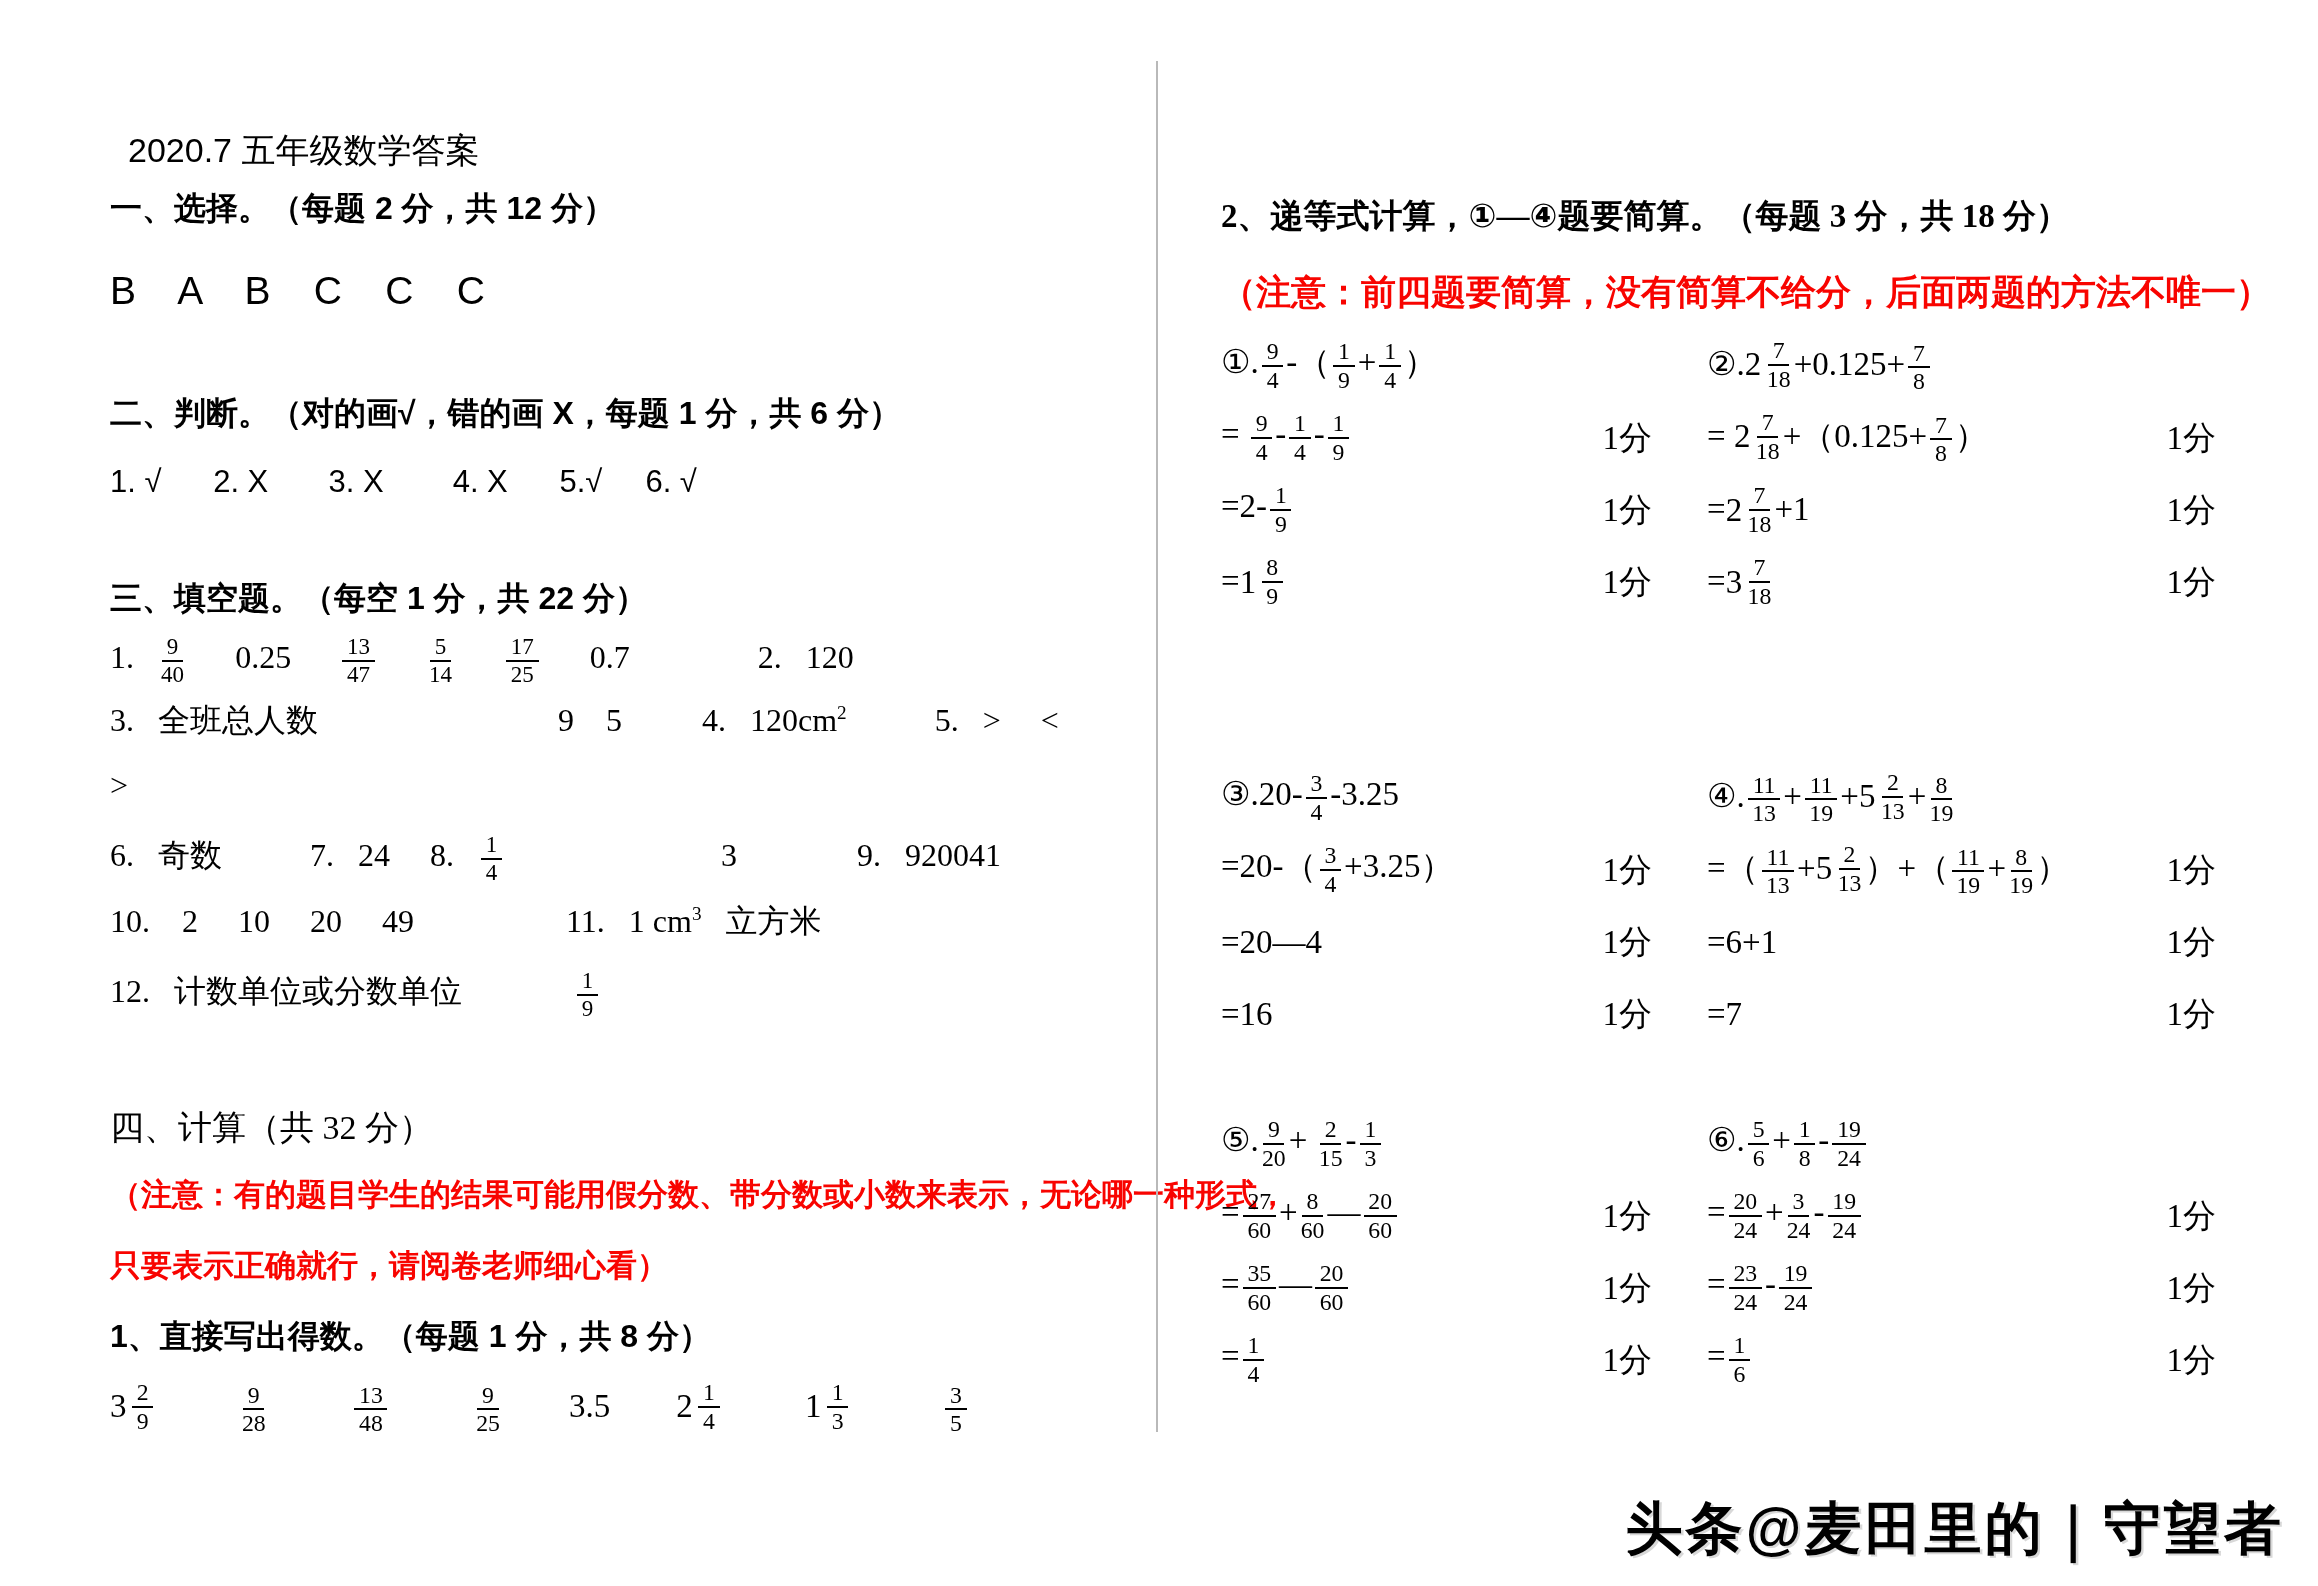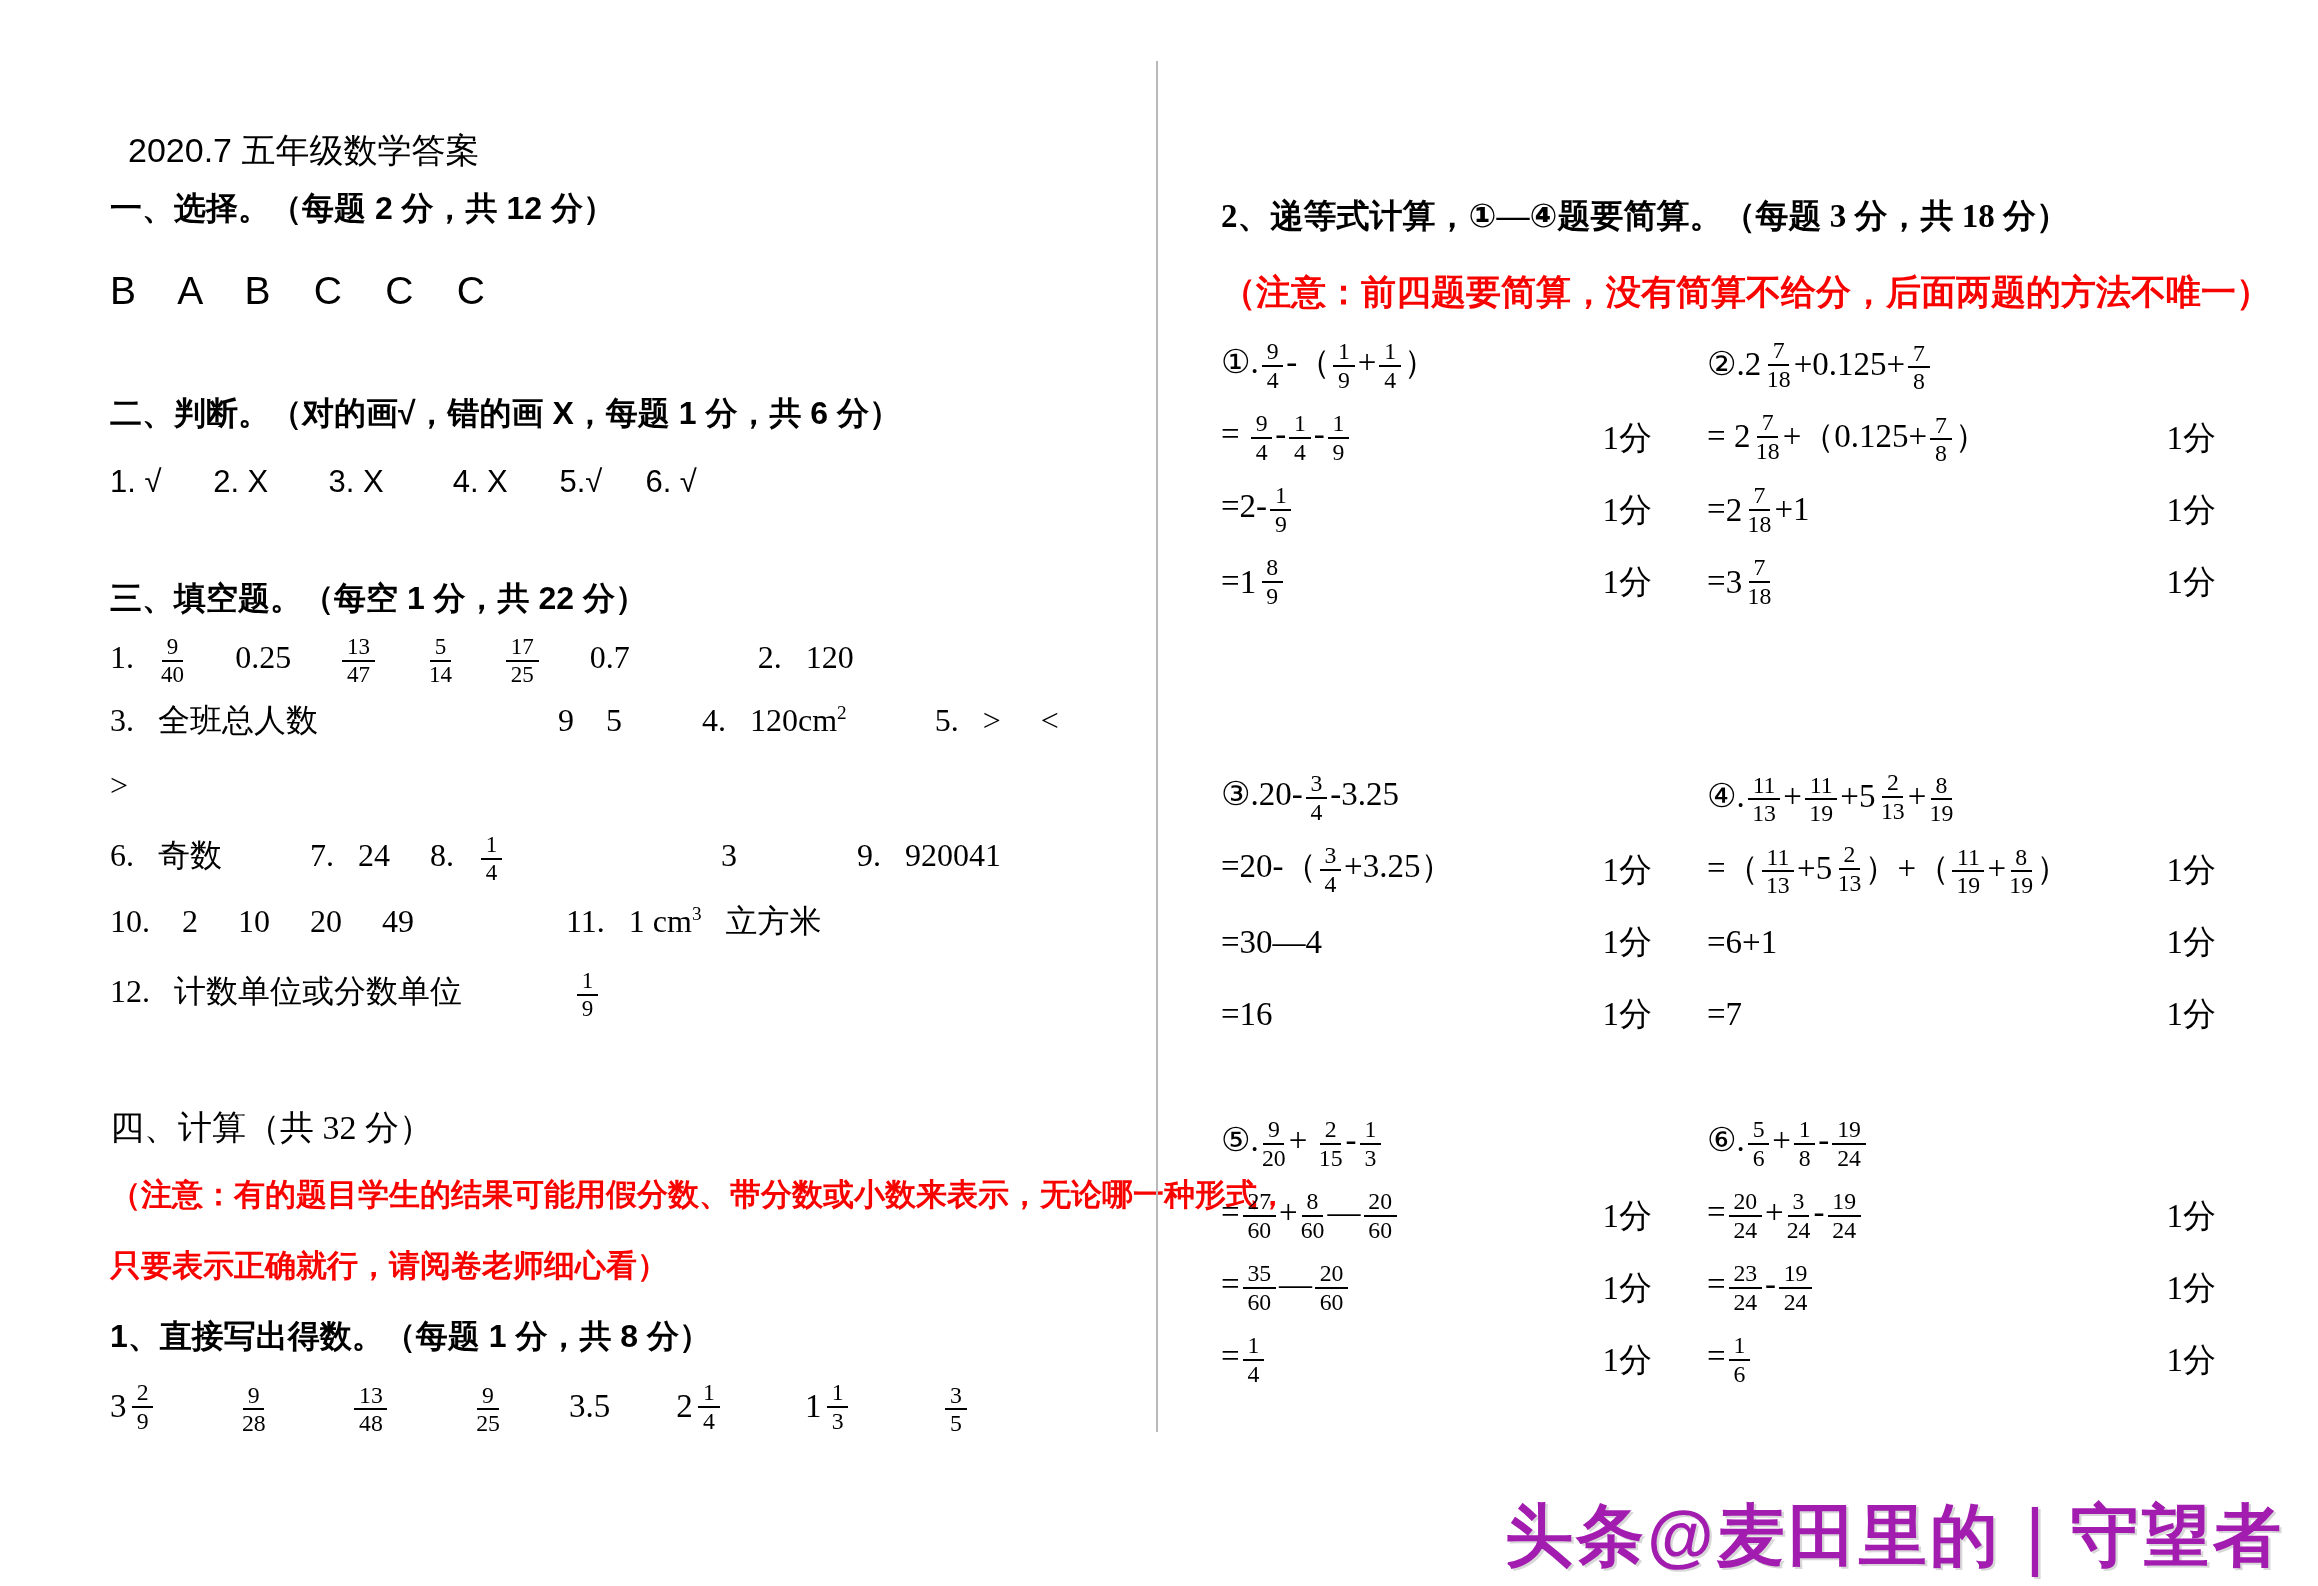--- a/index.html
+++ b/index.html
@@ -53,23 +53,23 @@
   .p-b .calc-row .score{margin-right:75px;}
 
   .frac{display:inline-flex;flex-direction:column;align-items:center;
     vertical-align:middle;font-size:0.72em;line-height:1.12;margin:0 3.1px;}
   .frac .fn{padding:0 4.7px;border-bottom:2.4px solid currentColor;display:block;}
   .frac .fd{display:block;}
   .mixed{display:inline-flex;align-items:center;white-space:nowrap;}
   .mixed .whole{margin-right:2.4px;}
   sup{font-size:0.6em;vertical-align:super;line-height:0;}
 
-  .watermark{position:absolute;right:35px;top:1491px;font-size:68px;font-weight:700;
+  .watermark{position:absolute;right:35px;top:1491px;font-size:57px;font-weight:700;
     letter-spacing:3.1px;font-family:"Liberation Sans","DejaVu Sans",sans-serif;
-    color:#a21caf;text-shadow:2.4px 2.4px 0 #d8d8d8;white-space:pre;}
+    color:#000000;text-shadow:2.4px 2.4px 0 #d8d8d8;white-space:pre;}
 </style>
 </head>
 <body>
 
 <div class="abs doc-title sans">2020.7 五年级数学答案</div>
 
 <div class="abs h1a sans bold">一、选择。（每题 2 分，共 12 分）</div>
 <div class="abs ans1 sans">B    A    B    C    C    C</div>
 
 <div class="abs h2a sans bold">二、判断。（对的画√，错的画 X，每题 1 分，共 6 分）</div>
@@ -153,21 +153,21 @@
               <span class="fn">7</span>
               <span class="fd">18</span>
             </span>
           </span></span><span class="score">1分</span></div>
     </div>
   </div>
 <div class="calc-group g2">
     <div class="p-a">
       <div class="calc-row"><span class="expr">③.20-<span class="frac"><span class="fn">3</span><span class="fd">4</span></span>-3.25</span></div>
       <div class="calc-row"><span class="expr">=20-（<span class="frac"><span class="fn">3</span><span class="fd">4</span></span>+3.25）</span><span class="score">1分</span></div>
-      <div class="calc-row"><span class="expr">=30—4</span><span class="score">1分</span></div>
+      <div class="calc-row"><span class="expr">=20—4</span><span class="score">1分</span></div>
       <div class="calc-row"><span class="expr">=16</span><span class="score">1分</span></div>
     </div>
     <div class="p-b">
       <div class="calc-row"><span class="expr">④.<span class="frac"><span class="fn">11</span><span class="fd">13</span></span>+<span class="frac"><span class="fn">11</span><span class="fd">19</span></span>+<span class="mixed">
             <span class="whole">5</span>
             <span class="frac">
               <span class="fn">2</span>
               <span class="fd">13</span>
             </span>
           </span>+<span class="frac"><span class="fn">8</span><span class="fd">19</span></span></span></div>

